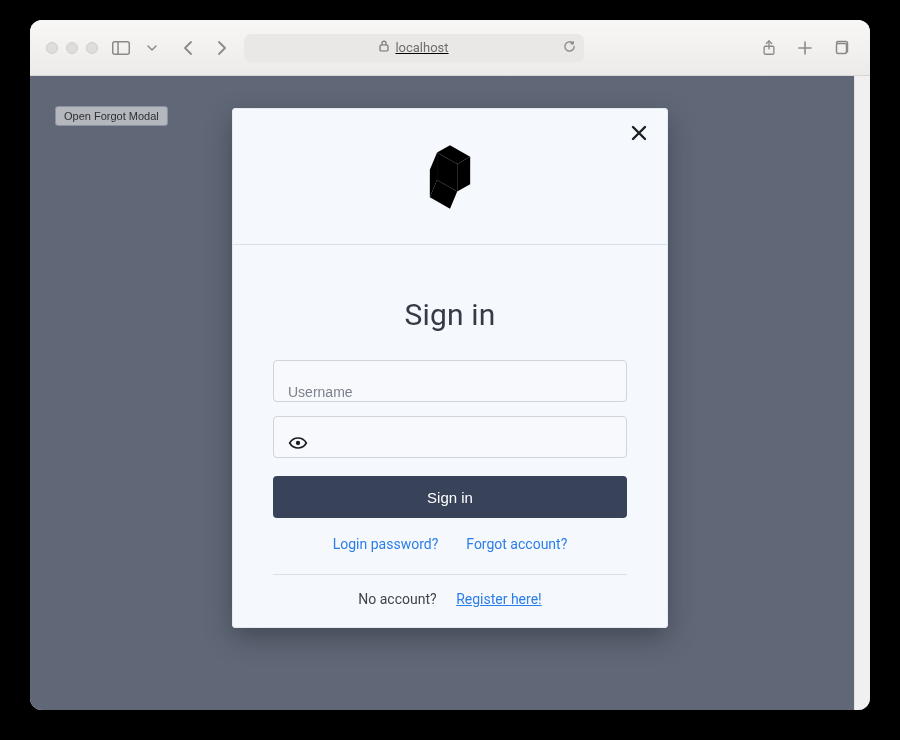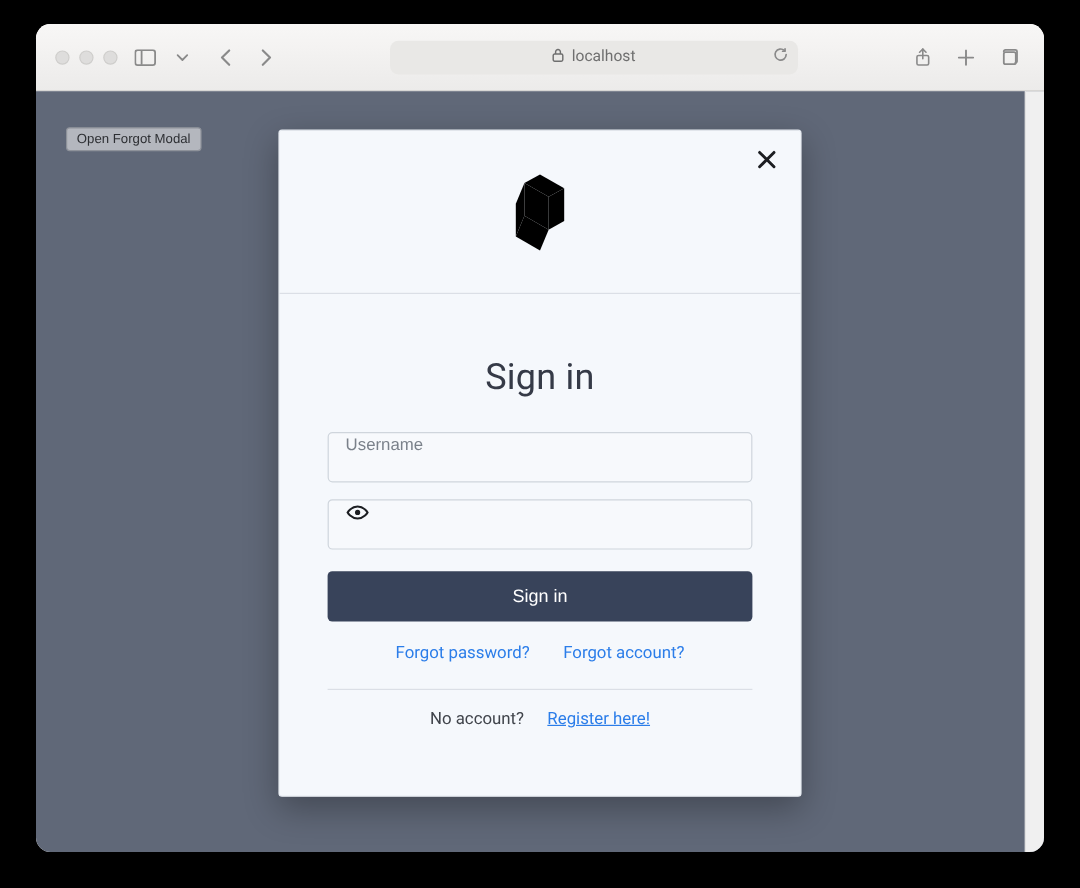--- a/index.html
+++ b/index.html
@@ -37,21 +37,21 @@
     display:flex;align-items:center;gap:10px;padding:0 16px;
   }
   .traffic-lights{display:flex;gap:8px;align-items:center;}
   .tlight{width:12px;height:12px;border-radius:50%;background:#dedddc;border:1px solid #cfcecc;}
   .chrome-icon-btn{
     width:26px;height:24px;border-radius:6px;display:flex;align-items:center;justify-content:center;
     color:#8a8a8a;cursor:pointer;
   }
   .chrome-icon-btn svg{stroke:#8a8a8a;}
   .nav-group{display:flex;gap:6px;margin-left:6px;}
-  .addr-wrap{flex:1;display:flex;justify-content:center;}
+  .addr-wrap{flex:1;display:flex;text-decoration:underline;}
   .addr-bar{
     width:340px;height:28px;background:#e9e8e6;border-radius:7px;
     display:flex;align-items:center;justify-content:center;position:relative;
     color:#6f6f6f;font-size:13px;gap:6px;
   }
   .addr-refresh{position:absolute;right:8px;color:#8a8a8a;}
   .right-group{display:flex;gap:10px;}
   
   .page{
     flex:1;position:relative;background:var(--page-bg);
@@ -77,29 +77,29 @@
   .modal-header{
     position:relative;height:136px;border-bottom:1px solid var(--divider);
     display:flex;align-items:center;justify-content:center;
   }
   .logo{width:72px;height:72px;color:var(--black);}
   .close-btn{
     position:absolute;right:14px;top:12px;width:28px;height:28px;
     display:flex;align-items:center;justify-content:center;
     color:#1c1e22;cursor:pointer;font-size:22px;line-height:1;
   }
-  .modal-body{padding:40px 40px 56px 40px;}
+  .modal-body{padding:40px 40px 20px 40px;}
   .sign-in-title{
     text-align:center;font-size:30px;font-weight:400;color:var(--heading);
     margin:12px 0 28px 0;letter-spacing:.2px;
   }
   .field{
     width:100%;height:42px;border:1px solid var(--input-border);
     background:var(--input-bg);border-radius:4px;margin-bottom:14px;
-    display:flex;align-items:flex-start;padding:0 12px;position:relative;
+    display:flex;align-items:flex-end;padding:0 12px;position:relative;
   }
   .field input{
     flex:1;border:none;background:transparent;outline:none;font-size:14px;color:var(--input-text);
   }
   .field input::placeholder{color:#7a818a;}
   .eye-btn{
     width:24px;height:24px;display:flex;align-items:center;justify-content:center;cursor:pointer;
     color:#1c1e22;
   }
   .primary-btn{
@@ -233,21 +233,21 @@
                     <path d="M2 12s3.5-6 10-6 10 6 10 6-3.5 6-10 6S2 12 2 12z" stroke="#1c1e22" stroke-width="2"></path>
                     <circle cx="12" cy="12" r="2.6" fill="#1c1e22"></circle>
                   </svg>
               </span>
             </div>
           </div>
 
           <button class="primary-btn">Sign in</button>
 
           <div class="links-row">
-            <a>Forgot password?</a>
+            <a>Login password?</a>
             <a>Forgot account?</a>
           </div>
 
           <div class="hr"></div>
 
           <div class="signup-row">
             <span>No account? </span><a>Register here!</a>
           </div>
         </div>
 

